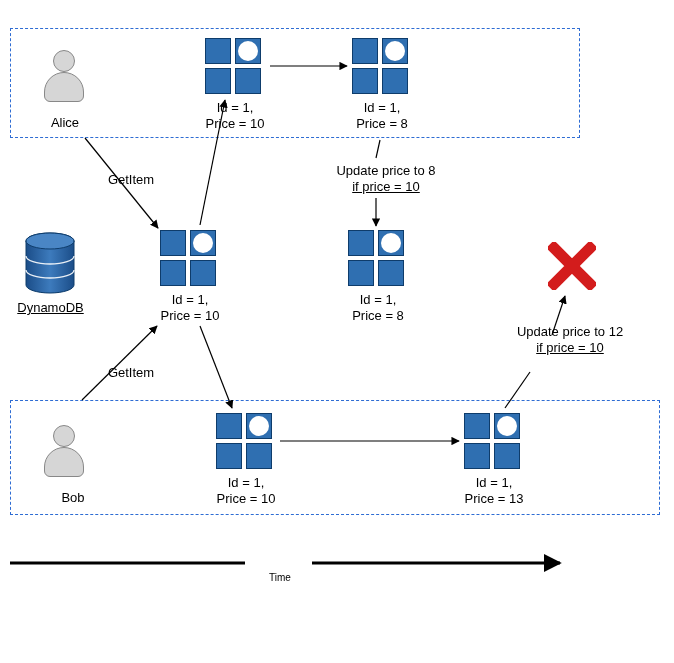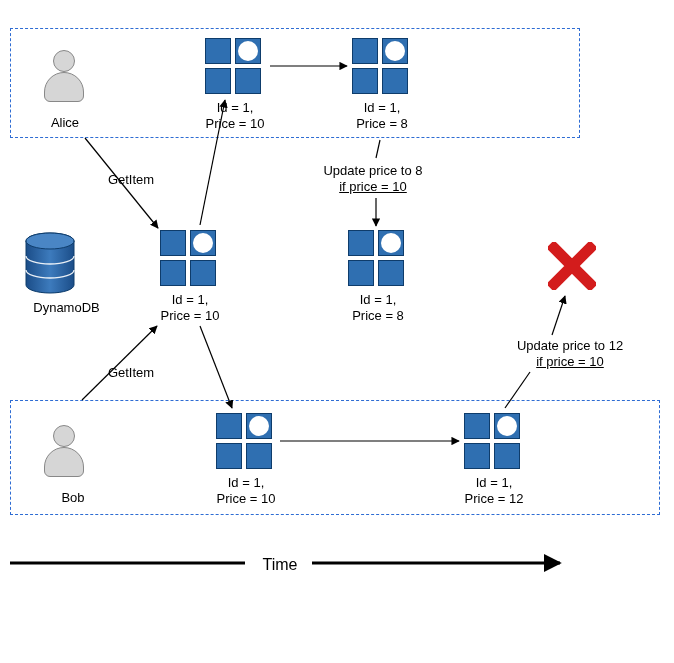--- a/index.html
+++ b/index.html
@@ -147,21 +147,21 @@
           <stop offset="1" stop-color="#1b4d88"></stop>
         </linearGradient>
       </defs>
       <ellipse cx="28" cy="9" rx="24" ry="8" fill="url(#g1)" stroke="#0e3c6b" stroke-width="1"></ellipse>
       <path d="M4 9 L4 53 A24 8 0 0 0 52 53 L52 9" fill="url(#g1)" stroke="#0e3c6b" stroke-width="1"></path>
       <path d="M4 24 A24 8 0 0 0 52 24" fill="none" stroke="#ffffff" stroke-width="1.3" opacity="0.9"></path>
       <path d="M4 38 A24 8 0 0 0 52 38" fill="none" stroke="#ffffff" stroke-width="1.3" opacity="0.9"></path>
       <ellipse cx="28" cy="9" rx="24" ry="8" fill="#4a86c5" stroke="#0e3c6b" stroke-width="1"></ellipse>
     </svg>
   </div>
-  <div class="label" style="left:24px; top:300px; width:85px;">
+  <div class="label" style="left:8px; top:300px; width:85px;text-decoration:underline;">
     <span>DynamoDB</span>
   </div>
 
   <div class="item-icon" style="left:160px; top:230px;">
     <div class="sq tl"></div>
       <div class="sq tr"></div>
       <div class="sq bl"></div>
       <div class="sq br"></div>
       <div class="circ"></div>
   </div>
@@ -220,47 +220,47 @@
 
   <div class="item-icon" style="left:464px; top:413px;">
     <div class="sq tl"></div>
       <div class="sq tr"></div>
       <div class="sq bl"></div>
       <div class="sq br"></div>
       <div class="circ"></div>
   </div>
   <div class="label" style="left:449px; top:475px; width:90px;">
     <span>Id = 1,</span><br>
-    <span>Price = 12</span>
+    <span>Price = 13</span>
   </div>
 
   <div class="reject-icon" style="left:548px; top:242px;">
     <svg viewBox="0 0 48 48">
       <path d="M6 6 L42 42 M42 6 L6 42" stroke="#d31c1c" stroke-width="11" stroke-linecap="square"></path>
     </svg>
   </div>
 
   <div class="label" style="left:96px; top:172px; width:70px;">
     <span>GetItem</span>
   </div>
   <div class="label" style="left:96px; top:365px; width:70px;">
     <span>GetItem</span>
   </div>
 
-  <div class="label" style="left:298px; top:163px; width:150px;text-align:center;">
+  <div class="label" style="left:311px; top:163px; width:150px;text-align:center;">
     <span>Update price to 8</span><br>
     <span class="ul">if price = 10</span>
   </div>
 
-  <div class="label" style="left:490px; top:338px; width:160px;">
+  <div class="label" style="left:490px; top:324px; width:160px;">
     <span>Update price to 12</span><br>
     <span class="ul">if price = 10</span>
   </div>
 
-  <div class="label" style="left:250px; top:555px; width:60px; font-size:16px;">
+  <div class="label" style="left:250px; top:572px; width:60px; font-size:10px;">
     <span>Time</span>
   </div>
 
   <svg class="arrows">
     <defs>
       <marker id="ah" viewBox="0 0 10 10" refX="9" refY="5" markerWidth="7" markerHeight="7" orient="auto-start-reverse">
         <path d="M0 0 L10 5 L0 10 z" fill="#000"></path>
       </marker>
       <marker id="ahBig" viewBox="0 0 10 10" refX="9" refY="5" markerWidth="6" markerHeight="6" orient="auto-start-reverse">
         <path d="M0 0 L10 5 L0 10 z" fill="#000"></path>

